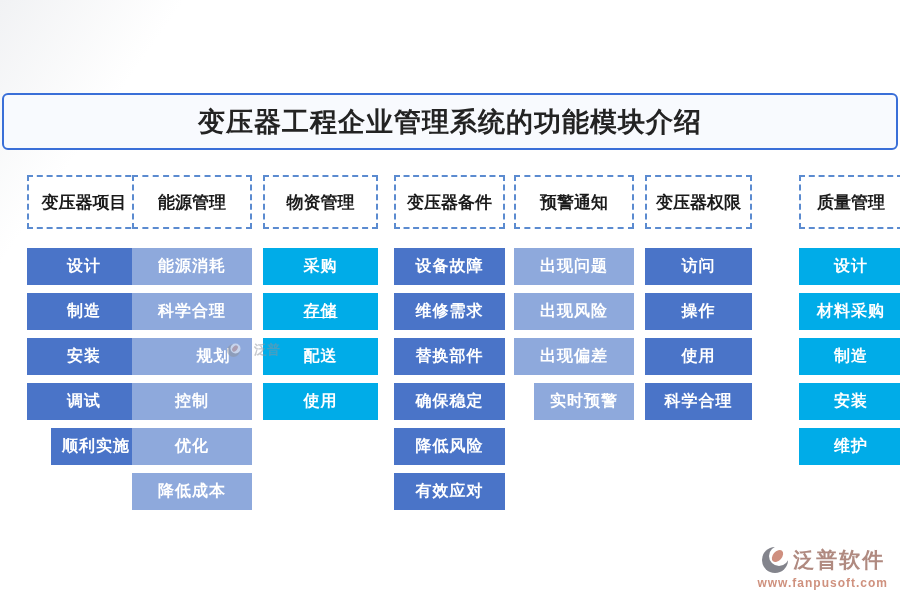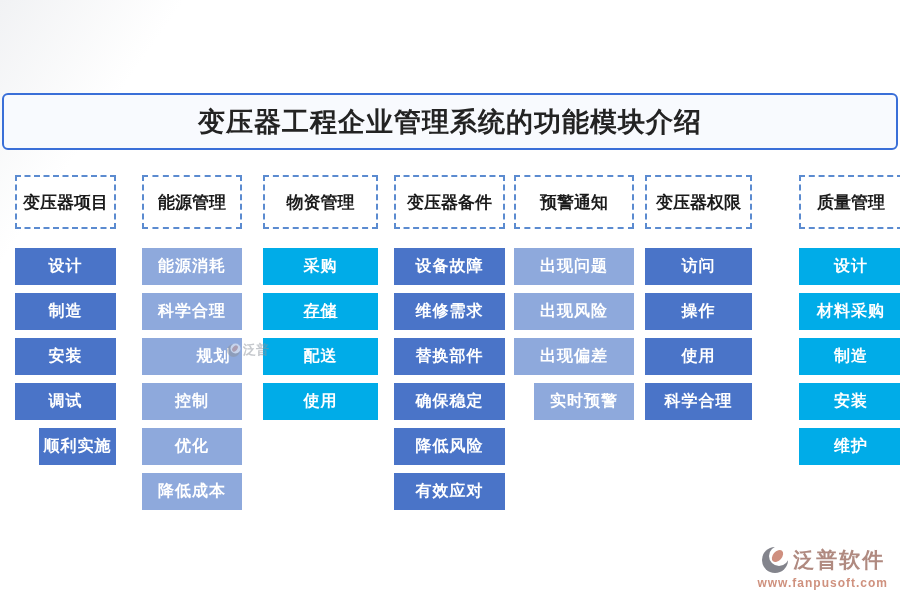--- a/index.html
+++ b/index.html
@@ -17,22 +17,22 @@
     position:absolute;left:2px;top:93px;width:892px;height:53px;
     border:2px solid var(--title-border,#3a6fd8);
     border-radius:6px;
     background:#f8fafe;
     display:flex;align-items:center;justify-content:center;
     font-size:27px;font-weight:bold;color:#232323;
     letter-spacing:1px;
   }
   
   .col{position:absolute;top:175px;}
-  .col:nth-of-type(1){left:15px;width:101px;}
-  .col:nth-of-type(2){left:142px;width:100px;}
+  .col:nth-of-type(1){left:27px;width:114px;}
+  .col:nth-of-type(2){left:132px;width:120px;}
   .col:nth-of-type(3){left:263px;width:115px;}
   .col:nth-of-type(4){left:394px;width:111px;}
   .col:nth-of-type(5){left:514px;width:120px;}
   .col:nth-of-type(6){left:645px;width:107px;}
   .col:nth-of-type(7){left:799px;width:104px;}
   .col-header{
     box-sizing:border-box;height:54px;margin-bottom:19px;
     border:2px dashed var(--header-border,#5b8bd0);
     background:#ffffff;
     display:flex;align-items:center;justify-content:center;
@@ -40,21 +40,21 @@
   }
   .node{
     box-sizing:border-box;height:37px;margin-bottom:8px;
     display:flex;align-items:center;justify-content:center;
     color:#ffffff;font-size:16px;font-weight:bold;
     letter-spacing:1px;
   }
   
   .watermark{
     position:absolute;left:226px;top:341px;
-    display:flex;align-items:center;gap:2px;
+    display:flex;align-items:center;gap:13px;
     opacity:.5;pointer-events:none;
     font-size:13px;font-weight:bold;color:#8d939c;
   }
   
   .brand{
     position:absolute;right:12px;bottom:10px;
     display:flex;flex-direction:column;align-items:center;
   }
   .brand-row{display:flex;align-items:center;gap:3px;}
   .brand-text{

